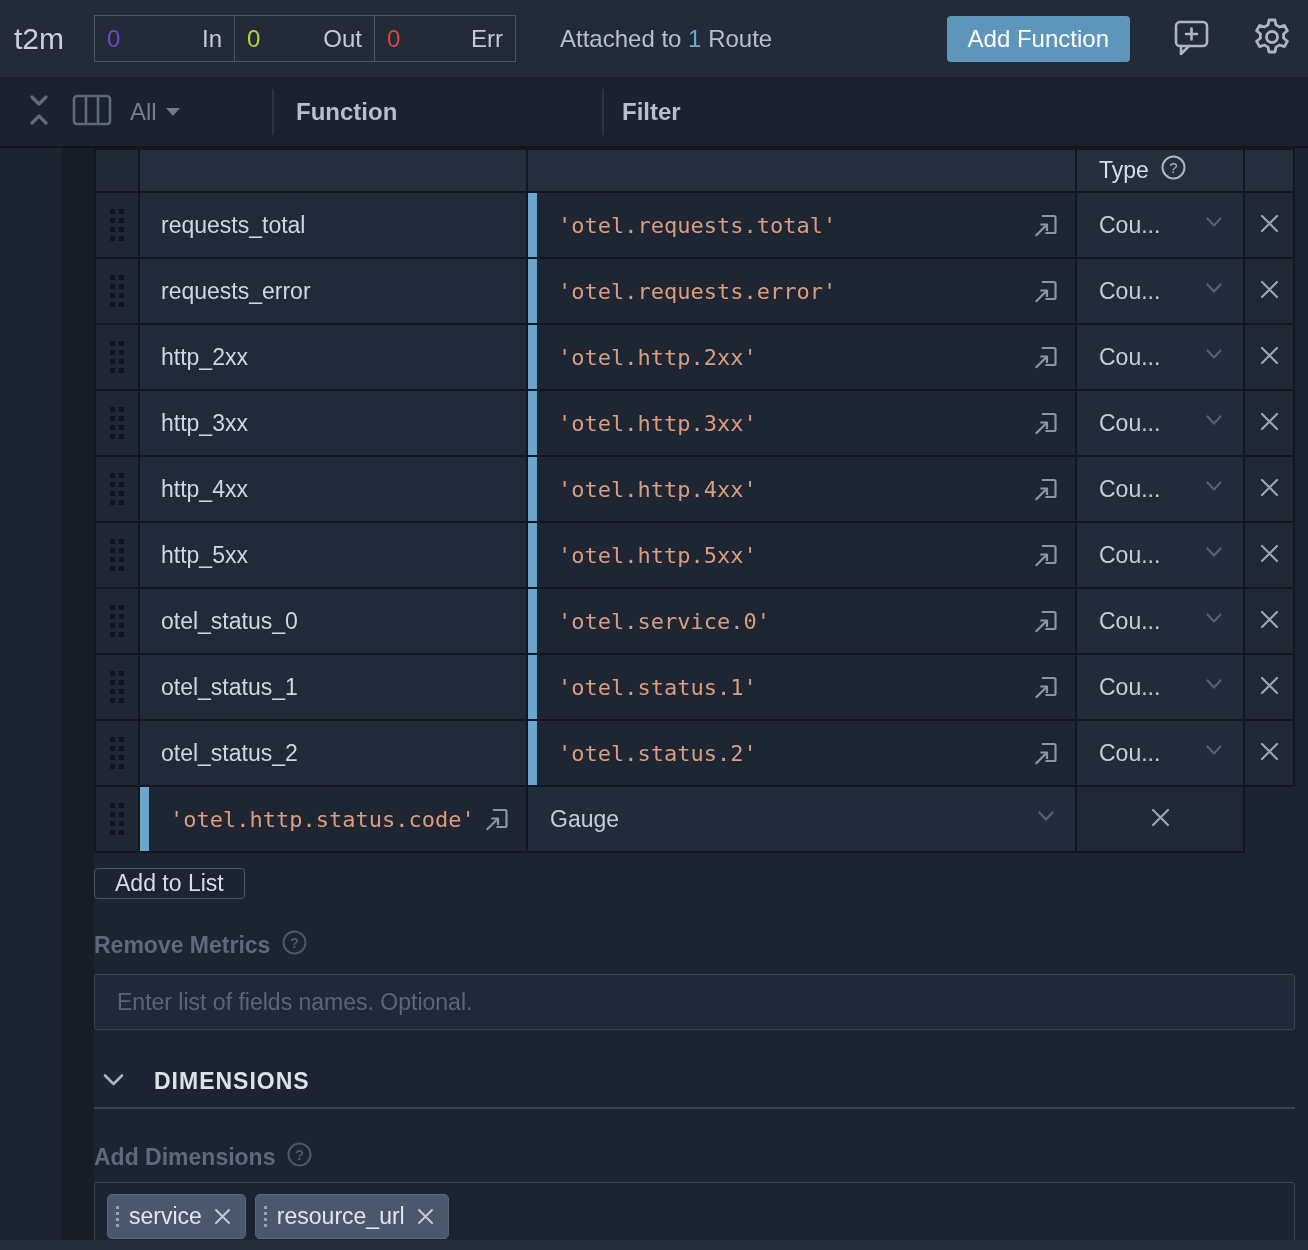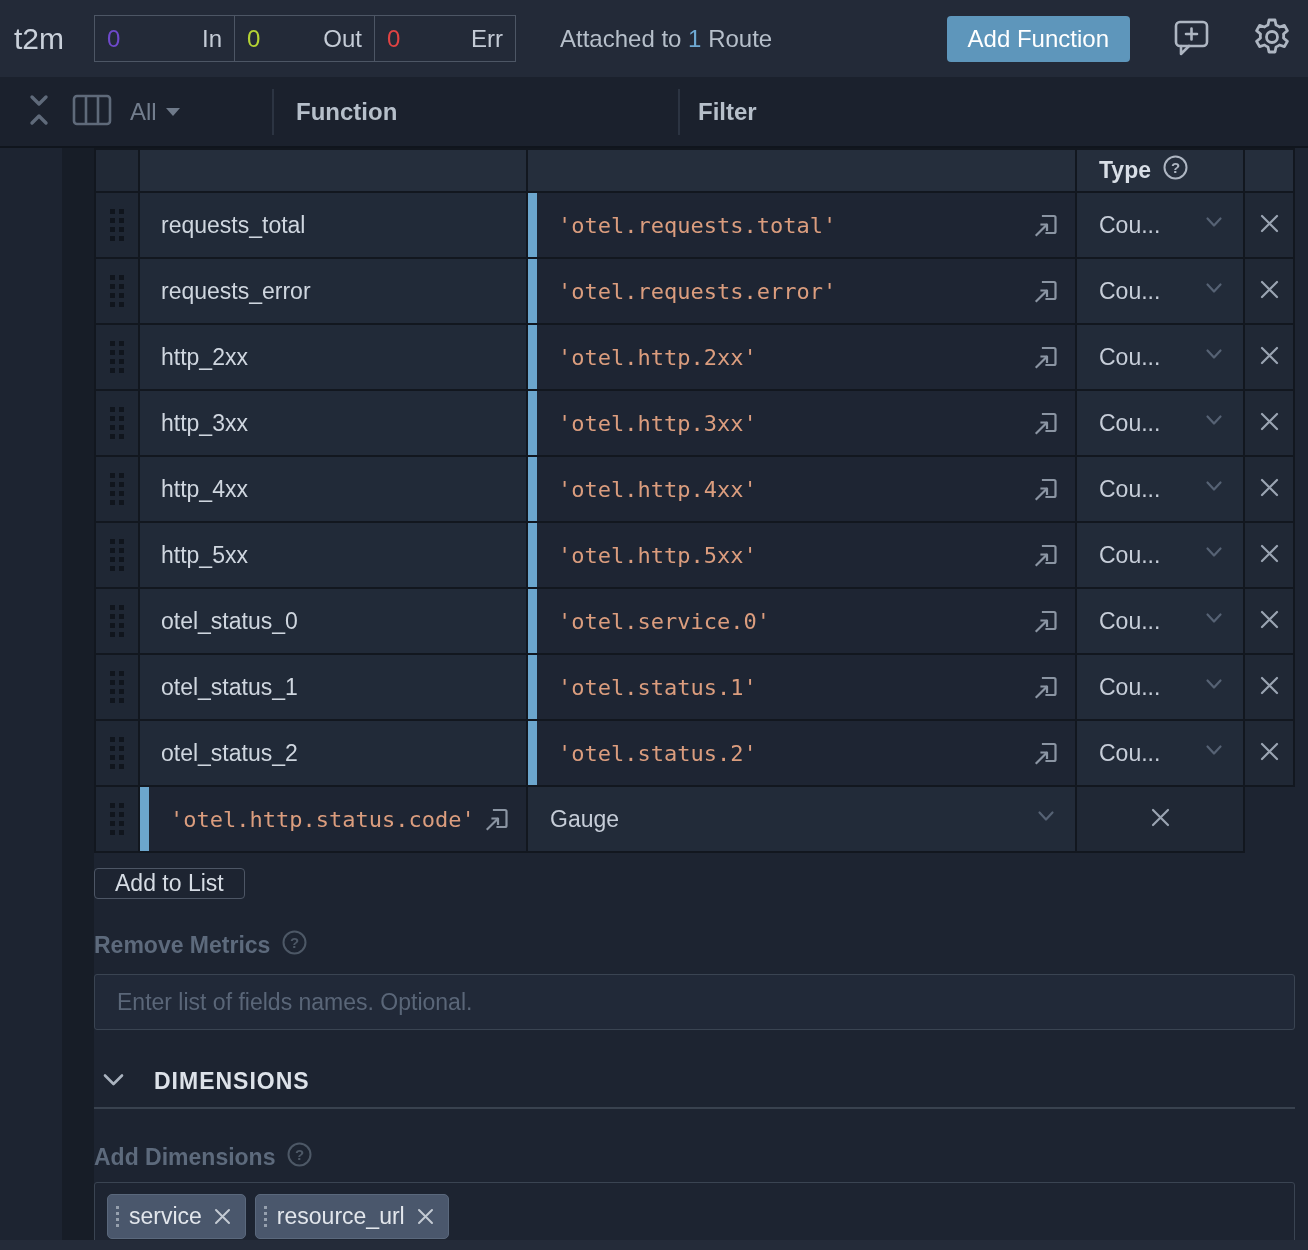--- a/index.html
+++ b/index.html
@@ -36,40 +36,40 @@
   .comment-btn { margin-right:36px; }
 
   
   .toolbar {
     height:71px; background:#1b212d; display:flex; align-items:center;
     border-bottom:2px solid #10151d;
   }
   .tb-group1 { width:272px; display:flex; align-items:center; gap:17px; padding-left:24px; }
   .tb-divider { width:2px; height:46px; background:#2c3442; }
   .tb-col { font-size:24px; font-weight:bold; color:#b6bfca; }
-  .tb-function { width:404px; padding-left:22px; }
+  .tb-function { width:328px; padding-left:22px; }
   .tb-filter { padding-left:18px; }
   .all-dropdown { display:flex; align-items:center; gap:9px; font-size:24px; color:#727d8d; cursor:pointer; }
   .caret-down { width:0; height:0; border-left:7px solid transparent; border-right:7px solid transparent; border-top:8px solid #6f7a8a; }
 
   
   .content { position:relative; height:1102px; }
   .left-gutter { position:absolute; left:62px; top:0; width:32px; height:100%; background:#171d27; }
   .main { position:absolute; left:94px; top:0; width:1201px; }
 
   
   .metrics-table { border-top:2px solid #12171f; }
   .trow { display:grid; grid-template-columns:46px 388px 549px 168px 50px; }
   .trow > div { border-right:2px solid #12171f; border-bottom:2px solid #12171f; }
   .trow > div:first-child { border-left:2px solid #12171f; }
   .thead { height:43px; }
   .thead .hdrag { background:#212936; }
   .thead .hcell { background:#252e3c; }
   .thead .htype { display:flex; align-items:center; gap:11px; padding-left:22px;
-                  font-size:23px; font-weight:bold; color:#d8dee6; }
+                  font-size:23px; font-weight:normal; color:#d8dee6; }
   .trow.body { height:66px; }
 
   .drag-cell { background:#1f2734; display:flex; align-items:center; justify-content:center; cursor:grab; }
   .dots { display:grid; grid-template-columns:repeat(2,5px); grid-auto-rows:5px; gap:4px; }
   .dots i { background:#10151d; display:block; }
 
   .name-cell { background:#212a38; display:flex; align-items:center; padding:0 5px; }
   .name-inner {
     flex:1; height:58px; display:flex; align-items:center; justify-content:space-between;
     padding:0 14px; border:2px solid transparent; border-radius:6px; font-size:23px; color:#cfd6df;

